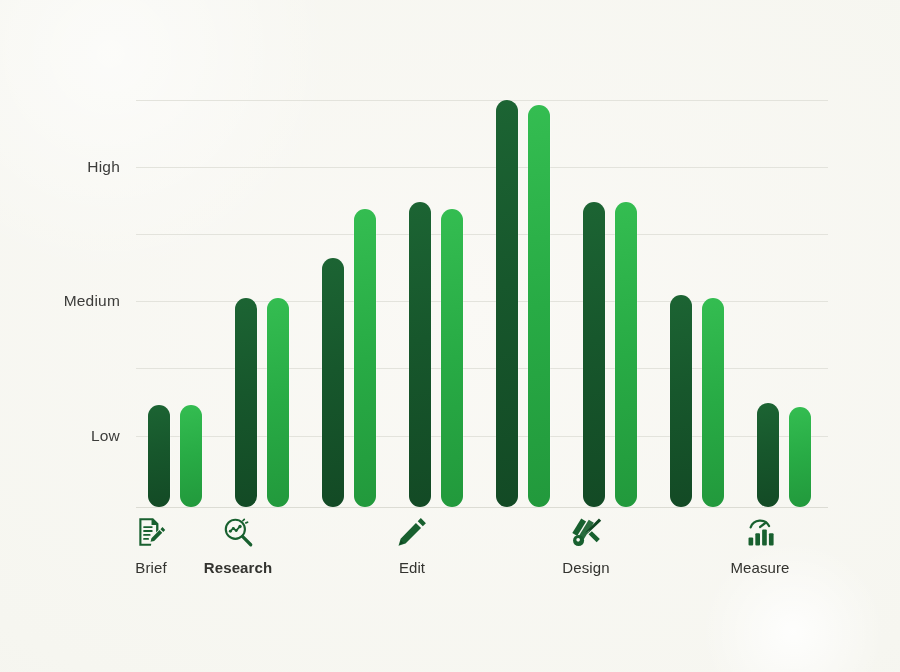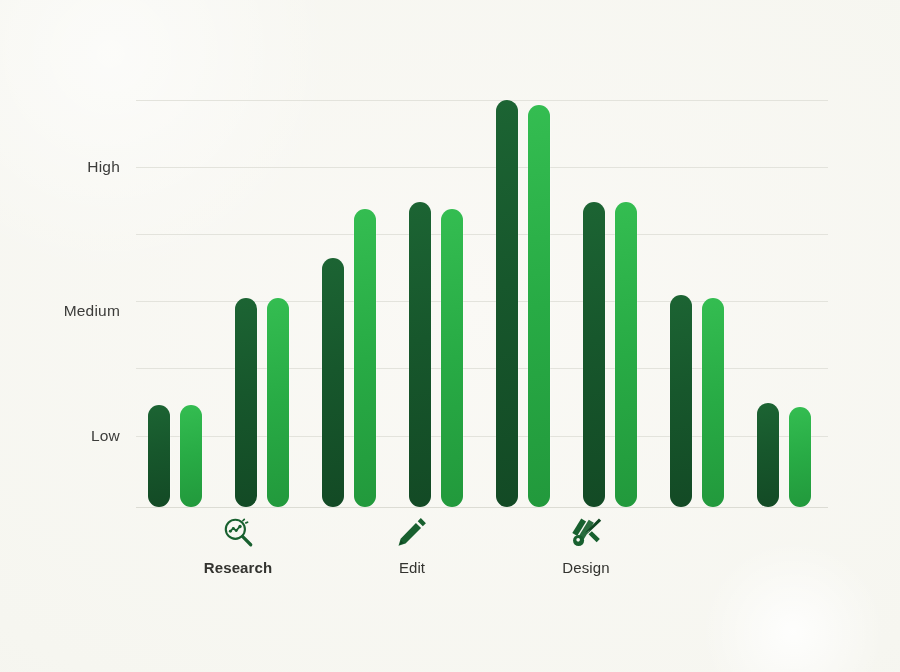--- a/index.html
+++ b/index.html
@@ -150,21 +150,21 @@
     <div class="gridline" style="top:67px;"></div>
     <div class="gridline" style="top:134px;"></div>
     <div class="gridline" style="top:201px;"></div>
     <div class="gridline" style="top:268px;"></div>
     <div class="gridline" style="top:336px;"></div>
     <div class="gridline axis" style="top:407px;"></div>
   </div>
 
   <div id="y-labels">
     <span class="y-label" style="top:67px;">High</span>
-    <span class="y-label" style="top:211px;">Medium</span>
+    <span class="y-label" style="top:201px;">Medium</span>
     <span class="y-label" style="top:336px;">Low</span>
   </div>
 
   <div id="bars-layer">
       <div class="bar-group" style="left: 12px; width: 54px;">
         <div class="bar dark" style="height: 101.75px;"></div>
         <div class="bar light" style="height: 101.75px;"></div>
       </div>
       <div class="bar-group" style="left: 99px; width: 54px;">
         <div class="bar dark" style="height: 208.587px;"></div>
@@ -191,20 +191,33 @@
         <div class="bar light" style="height: 208.587px;"></div>
       </div>
       <div class="bar-group" style="left: 621px; width: 54px;">
         <div class="bar dark" style="height: 103.785px;"></div>
         <div class="bar light" style="height: 99.715px;"></div>
       </div>
     </div>
 
   <div id="x-axis">
 
+    <div class="x-tick" style="left:-45px;">
+      <span class="x-icon">
+        <svg width="34" height="34" viewBox="0 0 32 32" fill="#18602f">
+          <path d="M5 3h13l5 5v6.2l-2.2 2.2V9.5h-4.3V5H7v22h9.3l-.4 2H5z"></path>
+          <rect x="8.6" y="10.5" width="9" height="1.7" rx="0.8"></rect>
+          <rect x="8.6" y="14.2" width="9" height="1.7" rx="0.8"></rect>
+          <rect x="8.6" y="17.9" width="7" height="1.7" rx="0.8"></rect>
+          <rect x="8.6" y="21.6" width="5.5" height="1.7" rx="0.8"></rect>
+          <path d="M26.8 11.4l2.6 2.6-1.9 1.9-2.6-2.6zM24 14.2l2.6 2.6-7.6 7.6-3.4.8.8-3.4z"></path>
+        </svg>
+      </span>
+      <span class="x-label">Brief</span>
+    </div>
 
     <div class="x-tick" style="left:42px;font-weight:bold;">
       <span class="x-icon">
         <svg width="34" height="34" viewBox="0 0 32 32" fill="none" stroke="#18602f" stroke-width="2">
           <circle cx="13.5" cy="13.5" r="9"></circle>
           <path d="M20.2 20.2L28 28" stroke-width="3" stroke-linecap="round"></path>
           <path d="M8.8 15.2l2.8-2.6 2.7 2 3.6-3.8" stroke-width="1.7" stroke-linecap="round" stroke-linejoin="round"></path>
           <circle cx="8.8" cy="15.2" r="1.4" fill="#18602f" stroke="none"></circle>
           <circle cx="11.6" cy="12.6" r="1.4" fill="#18602f" stroke="none"></circle>
           <circle cx="14.3" cy="14.6" r="1.4" fill="#18602f" stroke="none"></circle>
@@ -235,15 +248,30 @@
           <circle cx="9" cy="24" r="5.2"></circle>
           <circle cx="8.6" cy="23.4" r="1.7" fill="#f7f7f2"></circle>
           <path d="M28.2 3.2l2.1 2.1-13.7 13.1 2.8-4.4-4.4 2.8z" fill="#0f4521"></path>
           <path d="M21.5 15.2l7.5 7.5-3 3-7.6-7.5z"></path>
         </svg>
       </span>
       <span class="x-label">Design</span>
     </div>
 
 
+    <div class="x-tick" style="left:564px;">
+      <span class="x-icon">
+        <svg width="34" height="34" viewBox="0 0 32 32" fill="none" stroke="#18602f" stroke-width="2.1" stroke-linecap="round">
+          <path d="M7.2 11.6a9.4 9.4 0 0 1 17.3-1.2"></path>
+          <path d="M16.2 11.2l4.4-3.4" stroke-width="2.3"></path>
+          <g fill="#18602f" stroke="none">
+            <rect x="5.2" y="21.2" width="4.4" height="7.6" rx="1"></rect>
+            <rect x="11.6" y="17.2" width="4.4" height="11.6" rx="1"></rect>
+            <rect x="18" y="13.6" width="4.4" height="15.2" rx="1"></rect>
+            <rect x="24.4" y="17.2" width="4.4" height="11.6" rx="1"></rect>
+          </g>
+        </svg>
+      </span>
+      <span class="x-label">Measure</span>
+    </div>
 
   </div>
 </div>
 
 </body></html>

